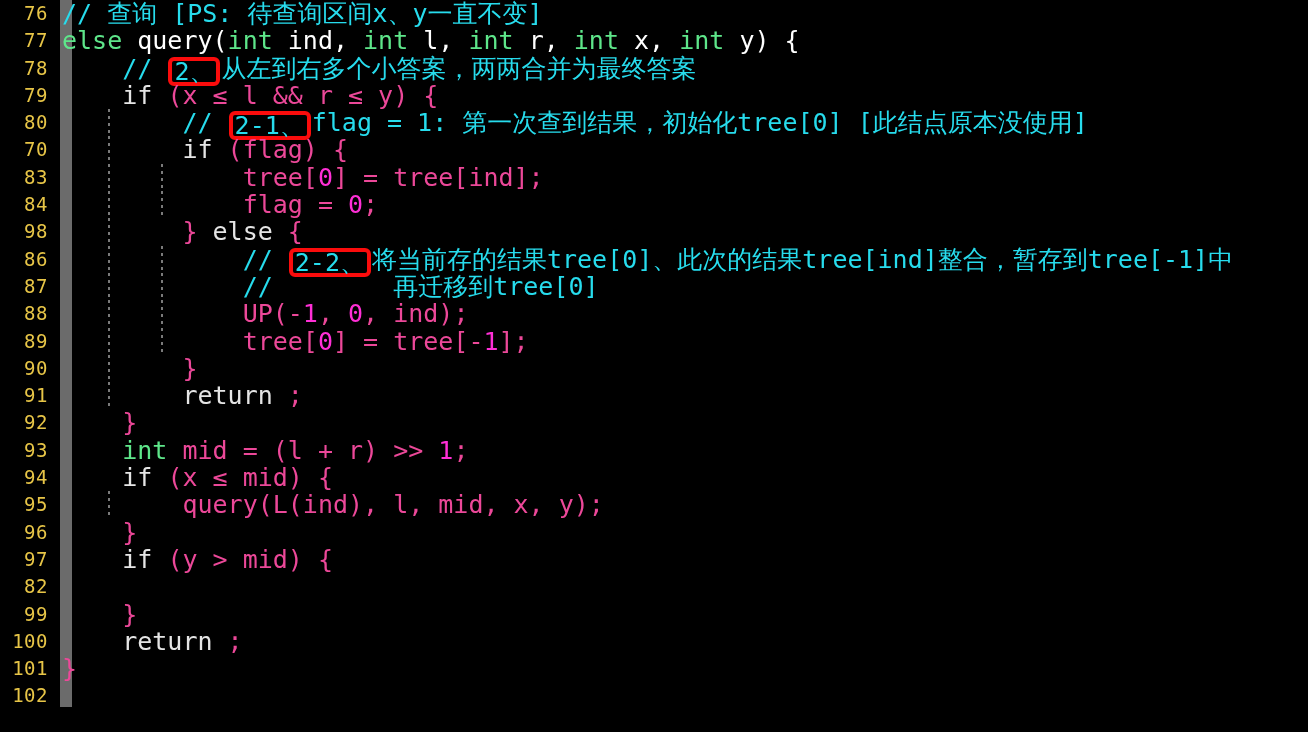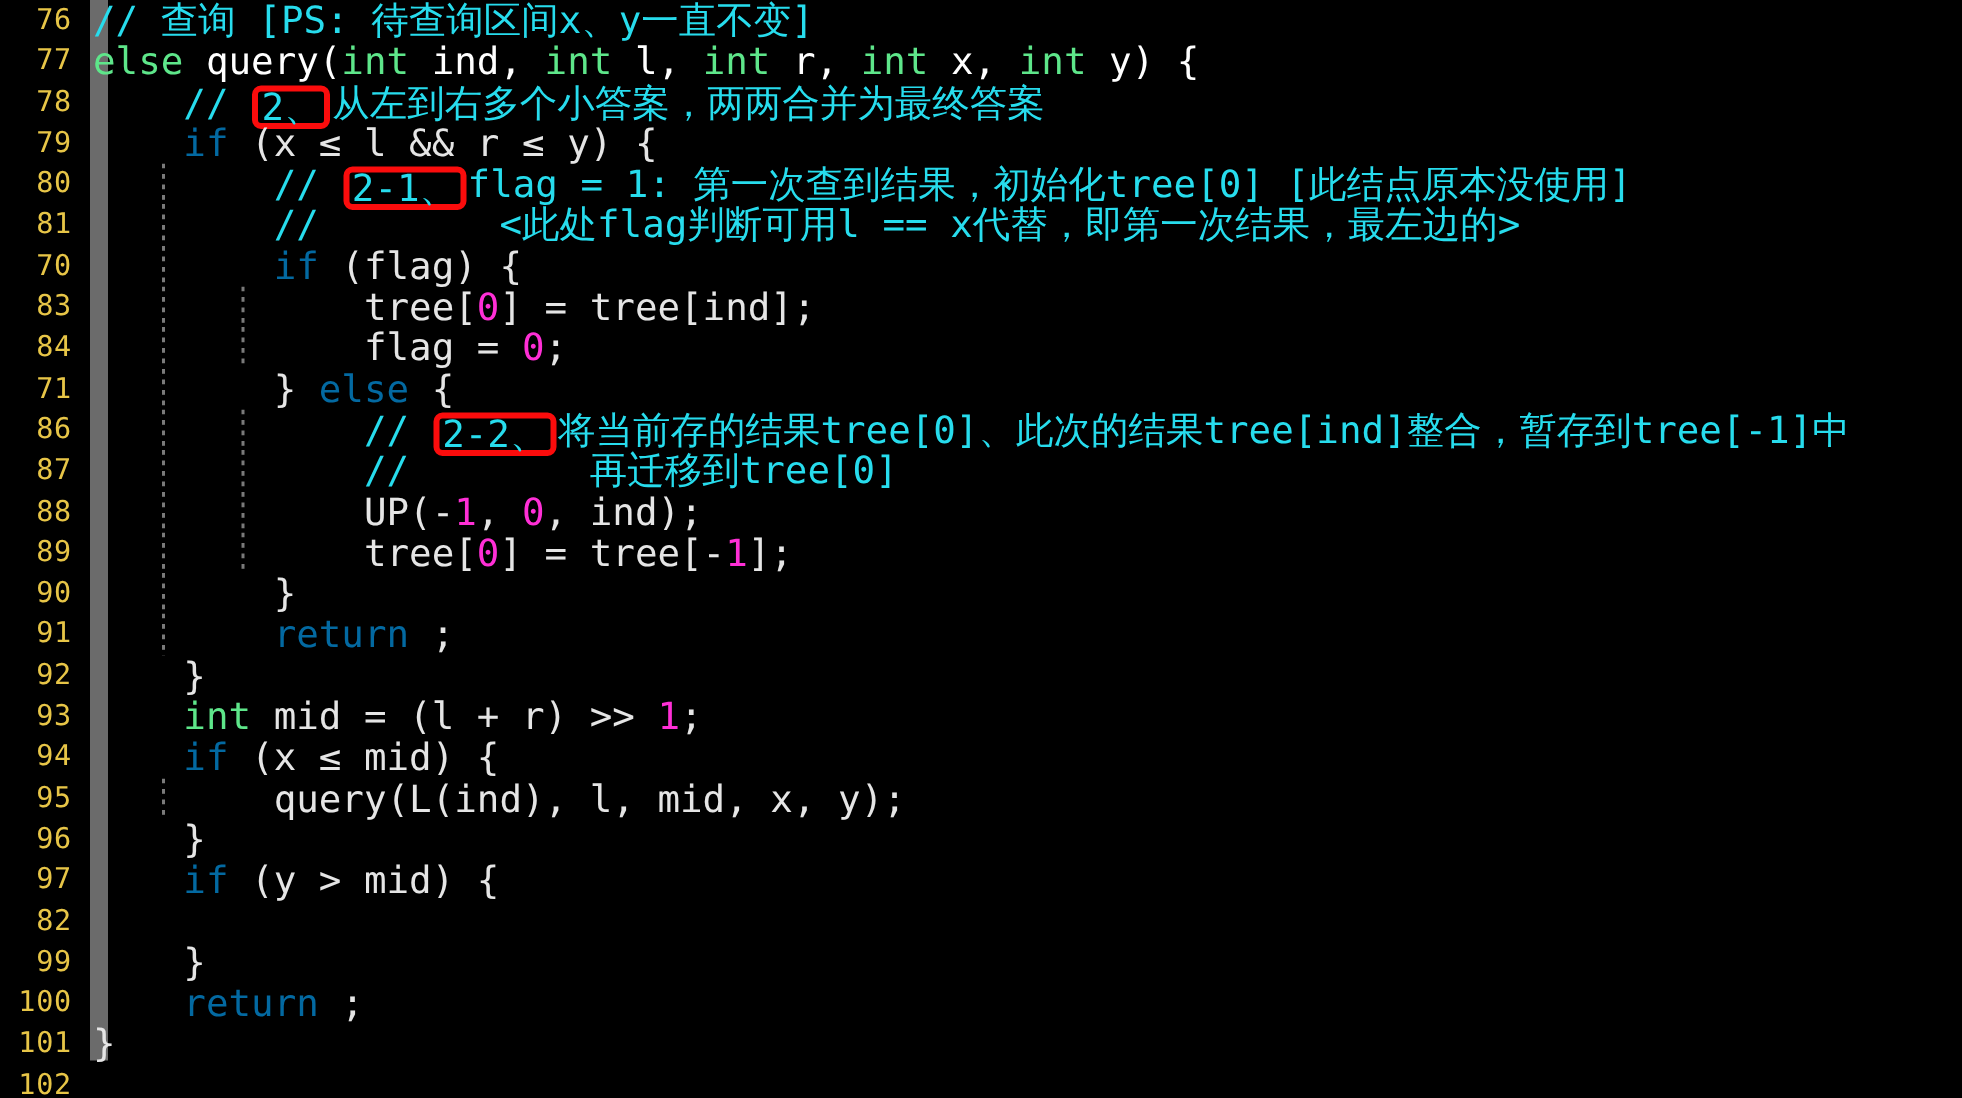--- a/index.html
+++ b/index.html
@@ -62,26 +62,26 @@
 
   .code {
     position: relative;
     font-size: 25px;
     color: #f2f2f2;
     white-space: pre;
     letter-spacing: 0px;
   }
 
   
-  .kw       { color: #0369a1; }   
+  .kw       { color: #e5e5e5; }   
   .type     { color: #5ee68a; }   
   .fn       { color: #ffffff; }
   .num      { color: #ff2fd6; }
   .cmt      { color: #27dced; }   
-  .punc     { color: #e5e5e5; }
+  .punc     { color: #ec4899; }
 
   
   .guide {
     position: absolute;
     top: 0;
     width: 2px;
     height: 27.3px;
     background-image: linear-gradient(to bottom,
         #7a7a7a 0px, #7a7a7a 3px,
         rgba(0,0,0,0) 3px, rgba(0,0,0,0) 7px);
@@ -134,46 +134,41 @@
       <span class="gutter-gap"></span>
       <span class="code"><span>    </span><span class="kw">if</span><span class="punc"> (x ≤ l &amp;&amp; r ≤ y) {</span></span>
     </div>
 
     <div class="line">
       <span class="lineno">80</span>
       <span class="gutter-gap"></span>
       <span class="code"><span class="guide" style="left:46px"></span><span>        </span><span class="cmt">// </span><span class="cmt redbox">2-1、</span><span class="cmt">flag = 1: 第一次查到结果，初始化tree[0] [此结点原本没使用]</span></span>
     </div>
 
-    <div class="line">
-      <span class="lineno">81</span>
-      <span class="gutter-gap"></span>
-      <span class="code"><span class="guide" style="left:46px"></span><span>        </span><span class="cmt">//</span><span class="cmt">        &lt;此处flag判断可用l == x代替，即第一次结果，最左边的&gt;</span></span>
-    </div>
 
     <div class="line">
       <span class="lineno">70</span>
       <span class="gutter-gap"></span>
       <span class="code"><span class="guide" style="left:46px"></span><span>        </span><span class="kw">if</span><span class="punc"> (flag) {</span></span>
     </div>
 
     <div class="line">
       <span class="lineno">83</span>
       <span class="gutter-gap"></span>
       <span class="code"><span class="guide" style="left:46px"></span><span class="guide" style="left:99px"></span><span>            </span><span class="punc">tree[</span><span class="num">0</span><span class="punc">] = tree[ind];</span></span>
     </div>
 
     <div class="line">
       <span class="lineno">84</span>
       <span class="gutter-gap"></span>
       <span class="code"><span class="guide" style="left:46px"></span><span class="guide" style="left:99px"></span><span>            </span><span class="punc">flag = </span><span class="num">0</span><span class="punc">;</span></span>
     </div>
 
     <div class="line">
-      <span class="lineno">71</span>
+      <span class="lineno">98</span>
       <span class="gutter-gap"></span>
       <span class="code"><span class="guide" style="left:46px"></span><span>        </span><span class="punc">} </span><span class="kw">else</span><span class="punc"> {</span></span>
     </div>
 
     <div class="line">
       <span class="lineno">86</span>
       <span class="gutter-gap"></span>
       <span class="code"><span class="guide" style="left:46px"></span><span class="guide" style="left:99px"></span><span>            </span><span class="cmt">// </span><span class="cmt redbox">2-2、</span><span class="cmt">将当前存的结果tree[0]、此次的结果tree[ind]整合，暂存到tree[-1]中</span></span>
     </div>
 

